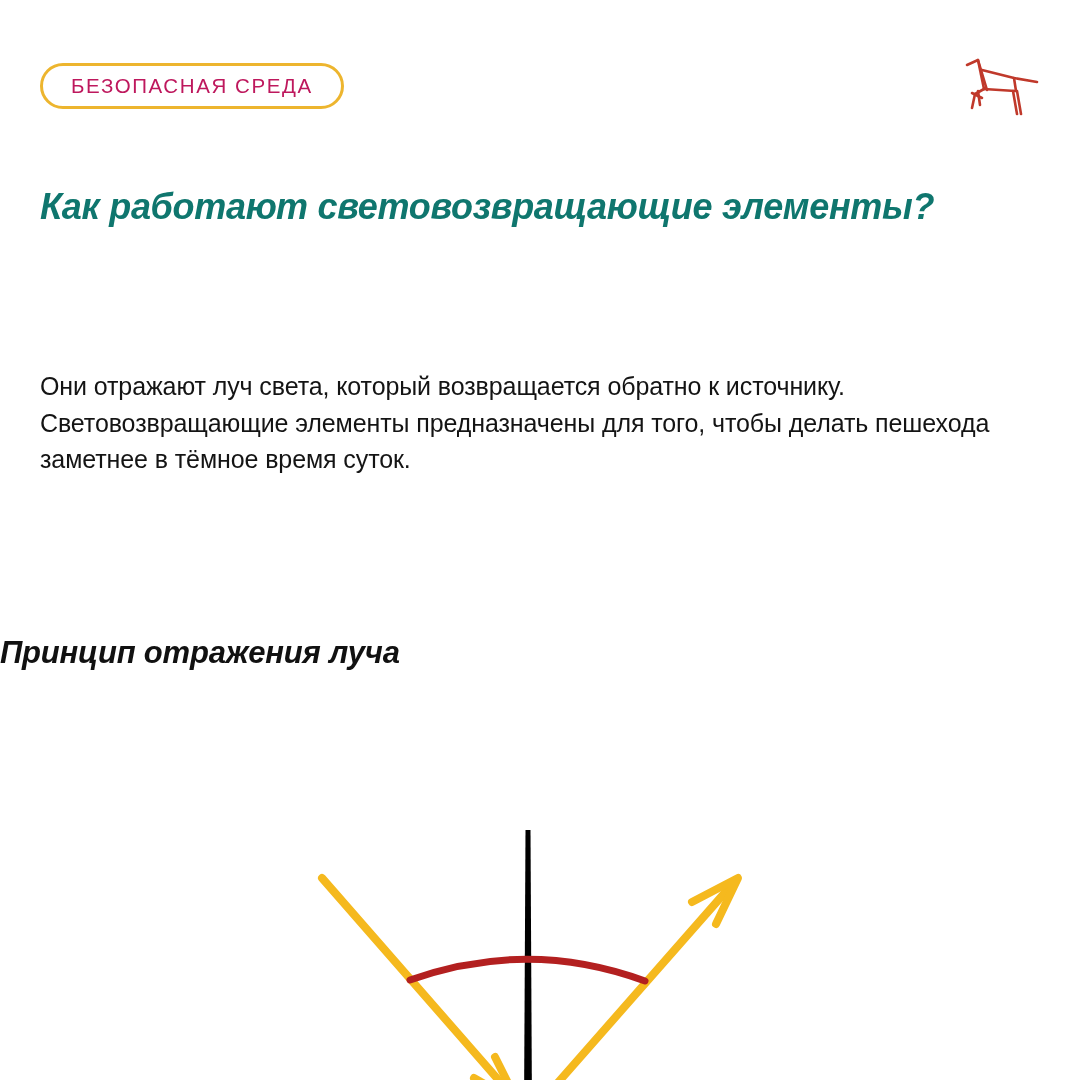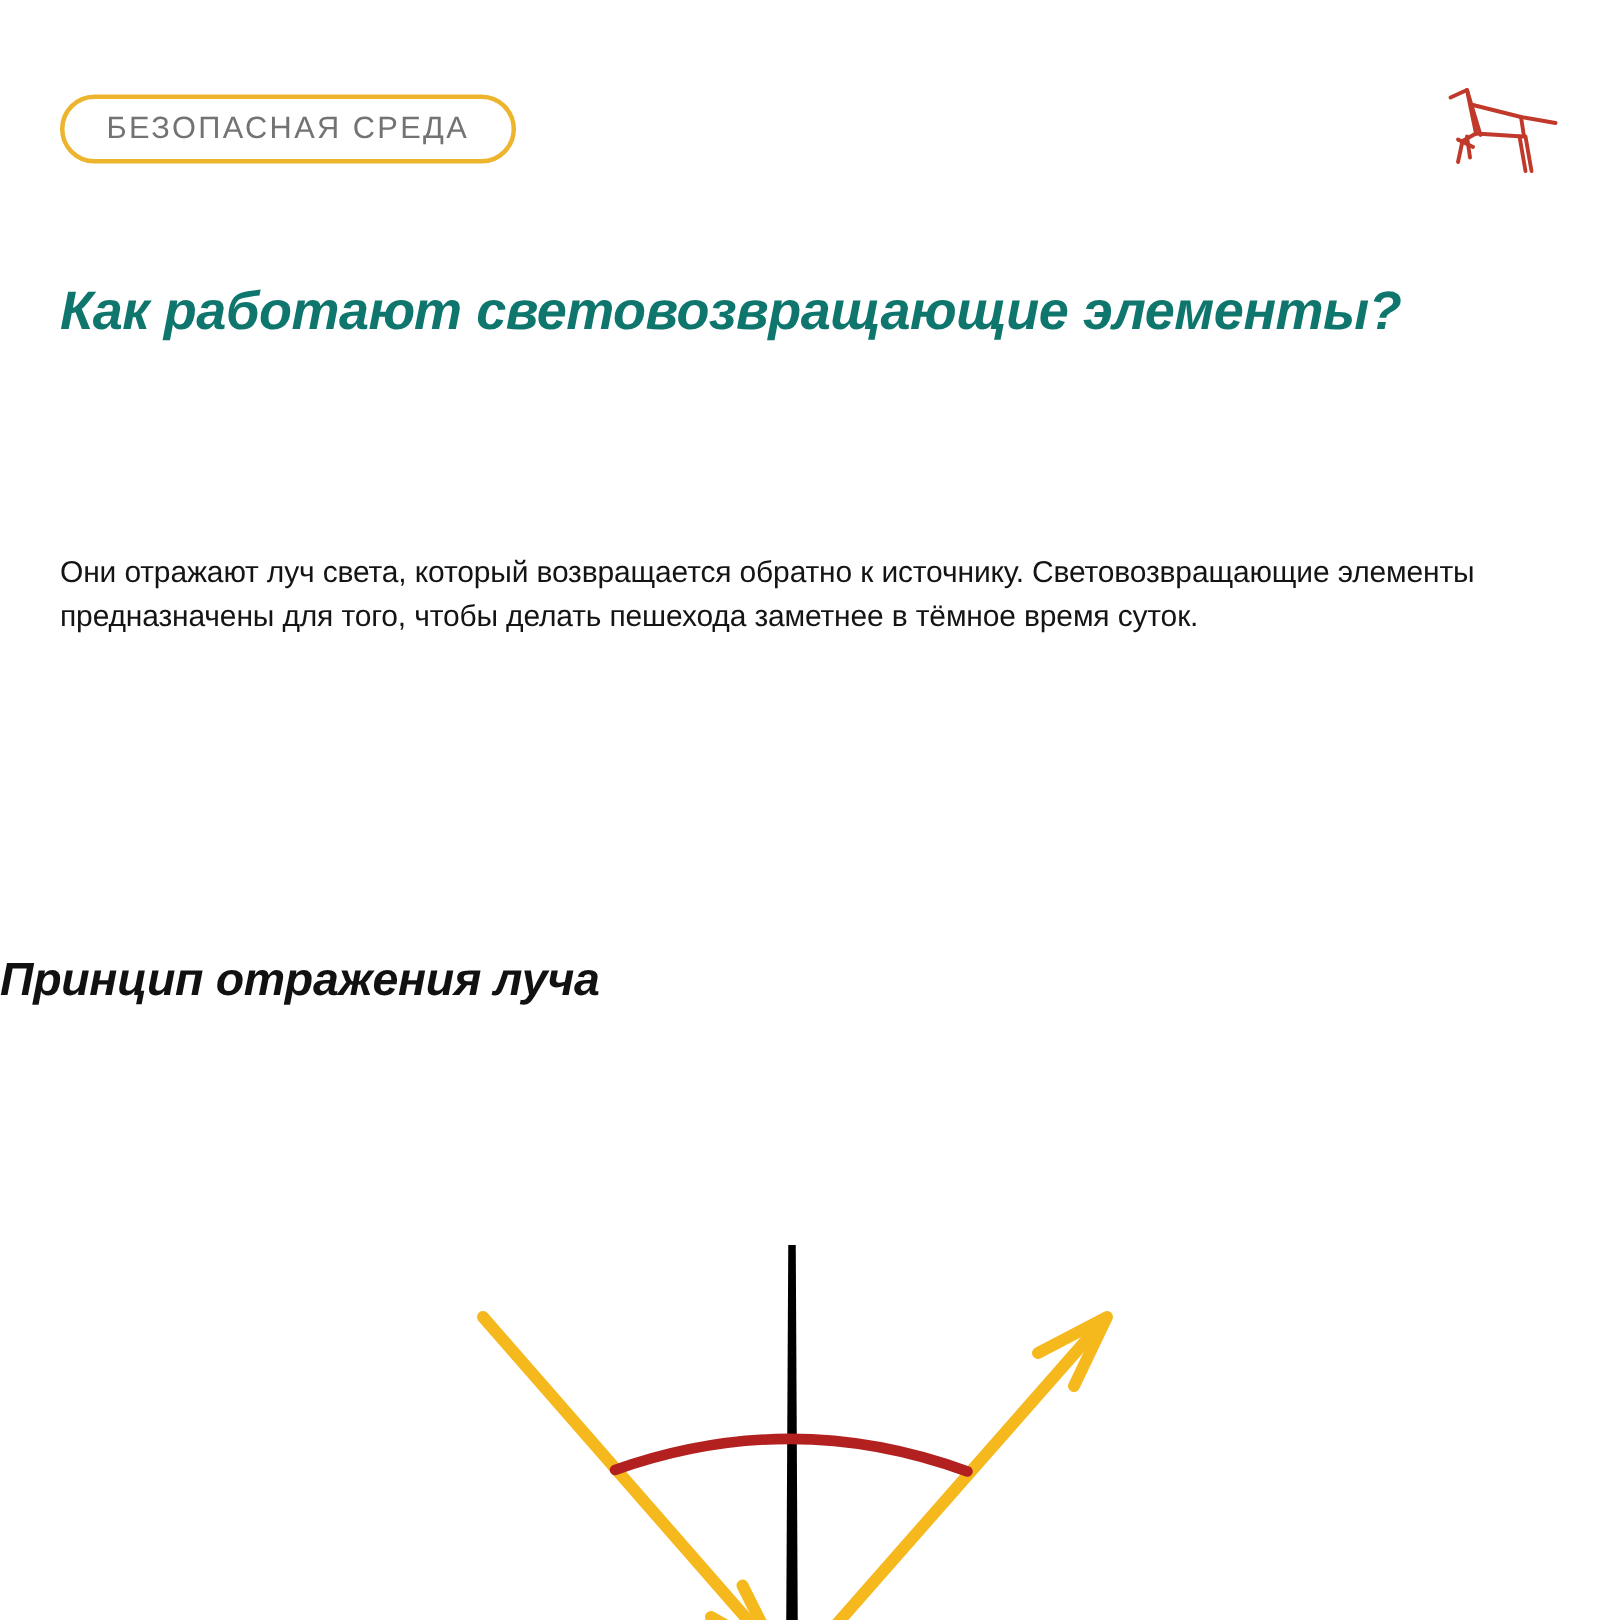--- a/index.html
+++ b/index.html
@@ -37,21 +37,21 @@
     align-items: center;
     justify-content: center;
     border: 3px solid #EDB52E;
     border-radius: 999px;
     background: transparent;
   }
 
   .badge-label {
     font-size: 20.5px;
     letter-spacing: 1.6px;
-    color: #737373;
+    color: #be185d;
     font-weight: 400;
     line-height: 1;
     white-space: nowrap;
   }
 
   .logo {
     position: absolute;
     right: 36px;
     top: 48px;
     width: 86px;
@@ -70,21 +70,21 @@
     font-style: italic;
     color: #0f766e;
     letter-spacing: -0.3px;
   }
 
   .body-text {
     position: absolute;
     left: 40px;
     top: 368px;
     width: 990px;
-    font-size: 20px;
+    font-size: 25px;
     line-height: 1.46;
     font-weight: 400;
     color: #141414;
     letter-spacing: -0.1px;
   }
 
   
   .diagram {
     position: absolute;
     left: 0;

